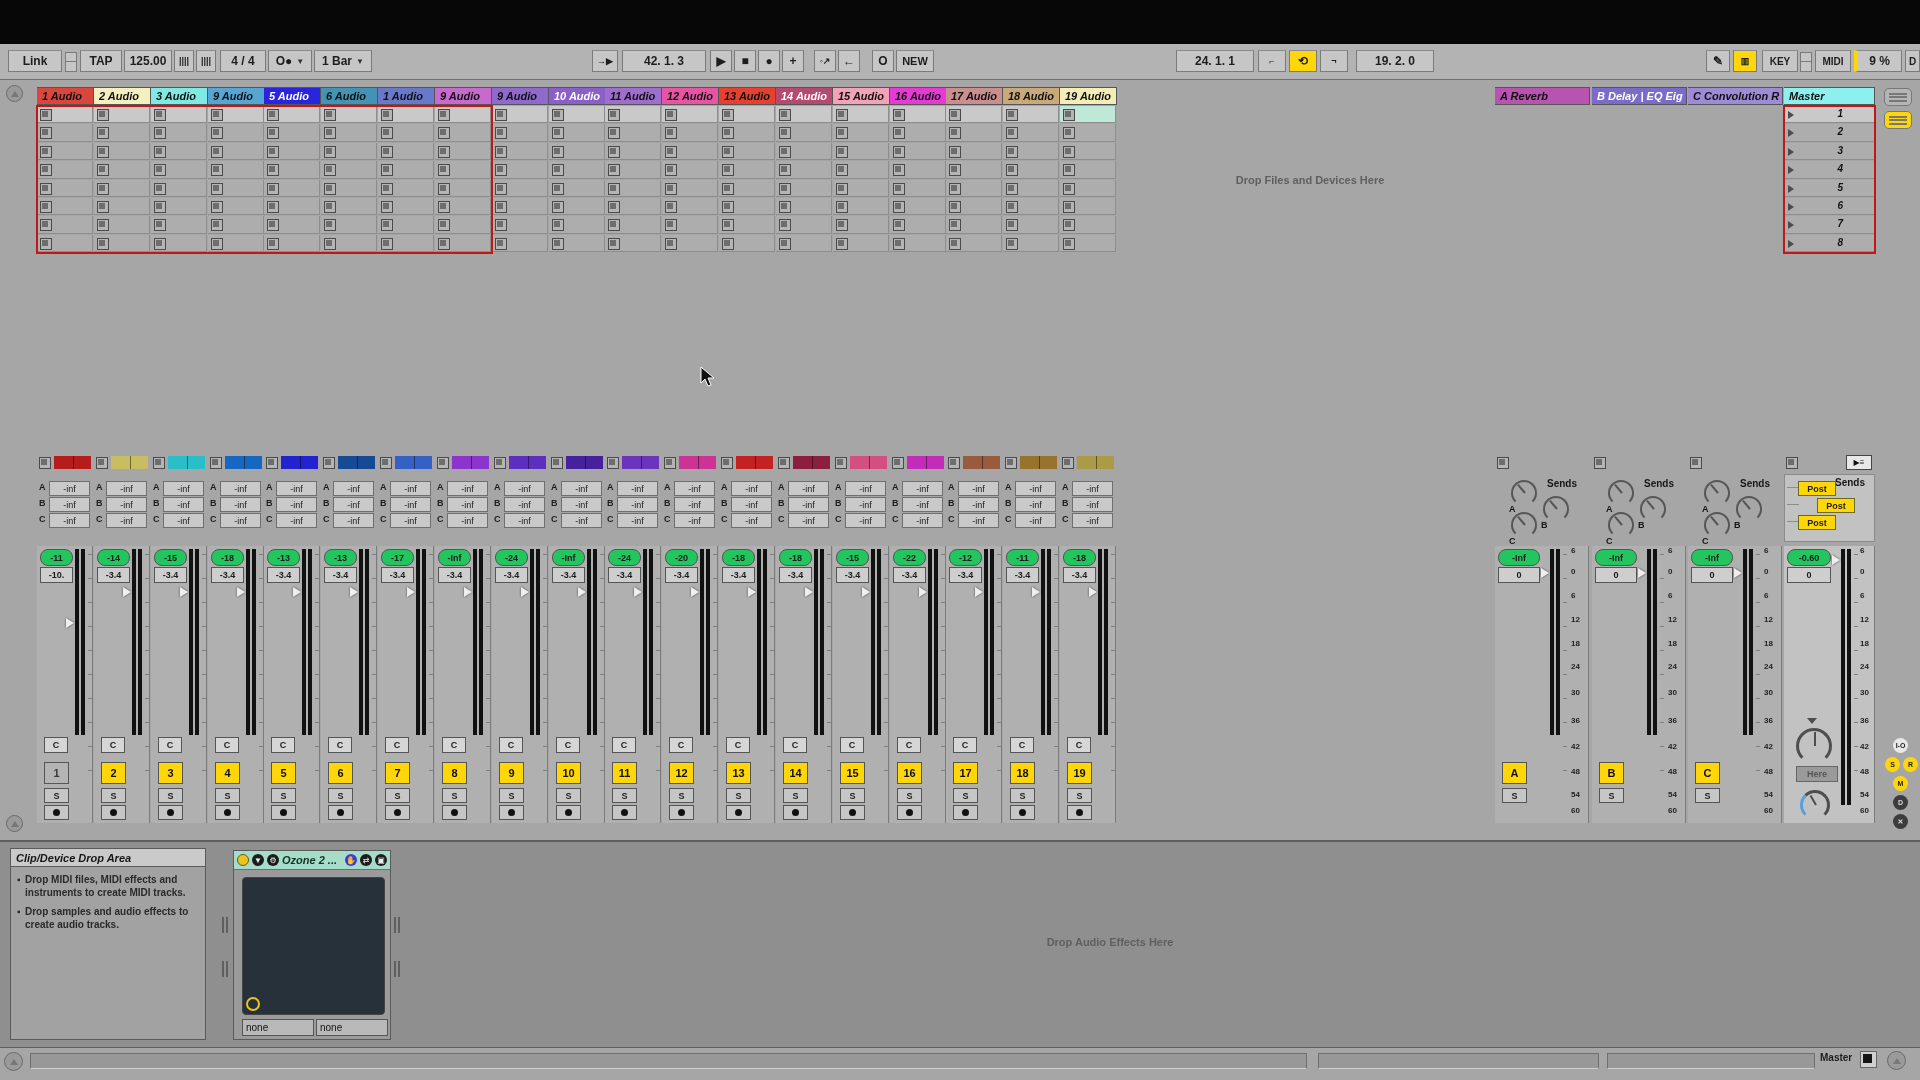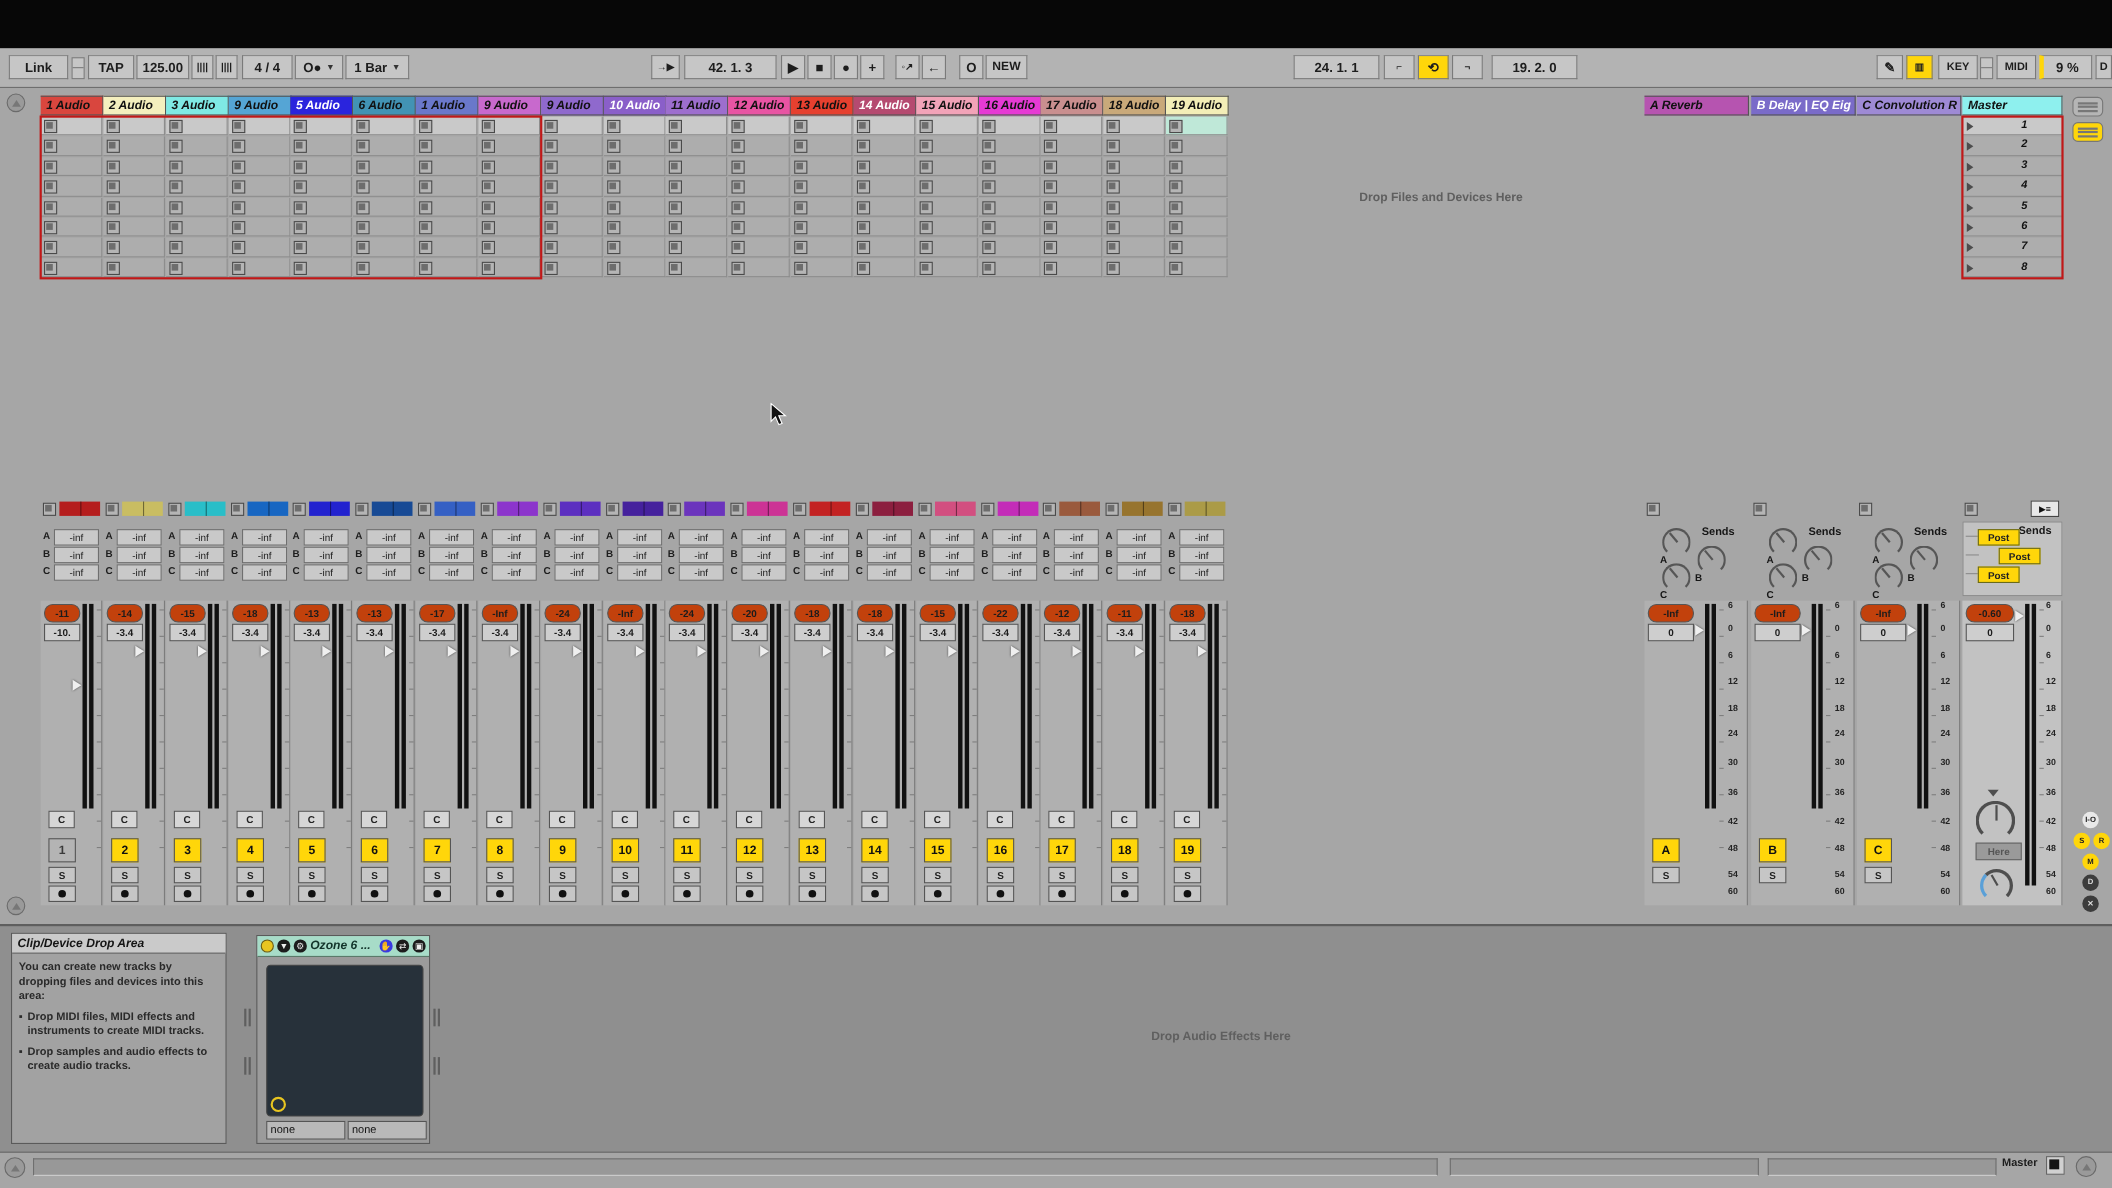--- a/index.html
+++ b/index.html
@@ -34,21 +34,21 @@
   .cstrip .clr:before{content:"";position:absolute;left:50%;top:0;bottom:0;border-left:1px solid rgba(0,0,0,.45);}
   .cstrip .stopsq{top:2px;left:2px;}
   
   .sendrow{height:14px;}
   .sendlab{position:absolute;left:2px;top:1px;font-size:9px;font-weight:bold;color:#1d1d1d;}
   .sendval{position:absolute;left:12px;top:0;right:3px;height:13px;background:#c9c9c9;border:1px solid #6f6f6f;
            font-size:9px;color:#222;display:flex;align-items:center;justify-content:center;}
   
   .mstrip{top:546px;height:277px;background:#b0b0b0;border-right:1px solid #7c7c7c;}
   .oval{position:absolute;left:3px;top:3px;width:31px;height:15px;border:1px solid #555;border-radius:8px;
-        background:#c2410c;font-size:9px;font-weight:bold;color:#1c1c1c;display:flex;align-items:center;justify-content:center;}
+        background:#22c55e;font-size:9px;font-weight:bold;color:#1c1c1c;display:flex;align-items:center;justify-content:center;}
   .volbox{position:absolute;left:3px;top:21px;width:31px;height:14px;border:1px solid #555;
         background:#cecece;font-size:9px;font-weight:bold;color:#1c1c1c;display:flex;align-items:center;justify-content:center;}
   .mbar{position:absolute;top:3px;width:4px;height:186px;background:#111;}
   .tick{position:absolute;width:4px;border-top:1px solid #7e7e7e;}
   .fader{position:absolute;width:0;height:0;border-top:5px solid transparent;border-bottom:5px solid transparent;
          border-left:8px solid #efefef;filter:drop-shadow(0 0 1px #444);}
   .panbox{position:absolute;left:7px;top:191px;width:22px;height:14px;background:#d6d6d6;border:1px solid #555;
           font-size:9px;font-weight:bold;color:#222;display:flex;align-items:center;justify-content:center;}
   .numbtn{position:absolute;left:7px;top:216px;width:23px;height:20px;background:#ffd60a;border:1px solid #555;
           font-size:11px;font-weight:bold;color:#111;display:flex;align-items:center;justify-content:center;}
@@ -1600,35 +1600,34 @@
   <div class="mixtog abs" style="top:738px;background:#e8e8e8;color:#222;">I-O</div>
   <div class="mixtog yel abs" style="top:757px;left:1885px;">S</div>
   <div class="mixtog yel abs" style="top:757px;left:1903px;">R</div>
   <div class="mixtog yel abs" style="top:776px;">M</div>
   <div class="mixtog abs" style="top:795px;">D</div>
   <div class="mixtog abs" style="top:814px;">✕</div>
 
   <div class="abs" id="devicearea">
     <div class="abs" id="helpbox">
       <div id="helptitle">Clip/Device Drop Area</div>
-      <div class="helptext">You can create new tracks by dropping files and devices into this area:</div>
       <div class="helpbullet">Drop MIDI files, MIDI effects and instruments to create MIDI tracks.</div>
       <div class="helpbullet">Drop samples and audio effects to create audio tracks.</div>
     </div>
 
     <div class="griplines abs" style="left:222px;">
         <i></i>
         <i></i>
       </div>
     <div class="abs" id="ozone">
       <div id="ozonebar">
         <span class="ozico pow"></span>
         <span class="ozico">▼</span>
         <span class="ozico">⚙</span>
-        <span id="ozonetitle">Ozone 6 ...</span>
+        <span id="ozonetitle">Ozone 2 ...</span>
         <span class="ozico" style="background:#3a3ae0;">✋</span>
         <span class="ozico">⇄</span>
         <span class="ozico">▣</span>
       </div>
       <div id="ozonebody">
         <span id="ozonedot"></span>
       </div>
       <div class="nonebox" style="left:8px;">none</div>
       <div class="nonebox" style="left:82px;">none</div>
     </div>

